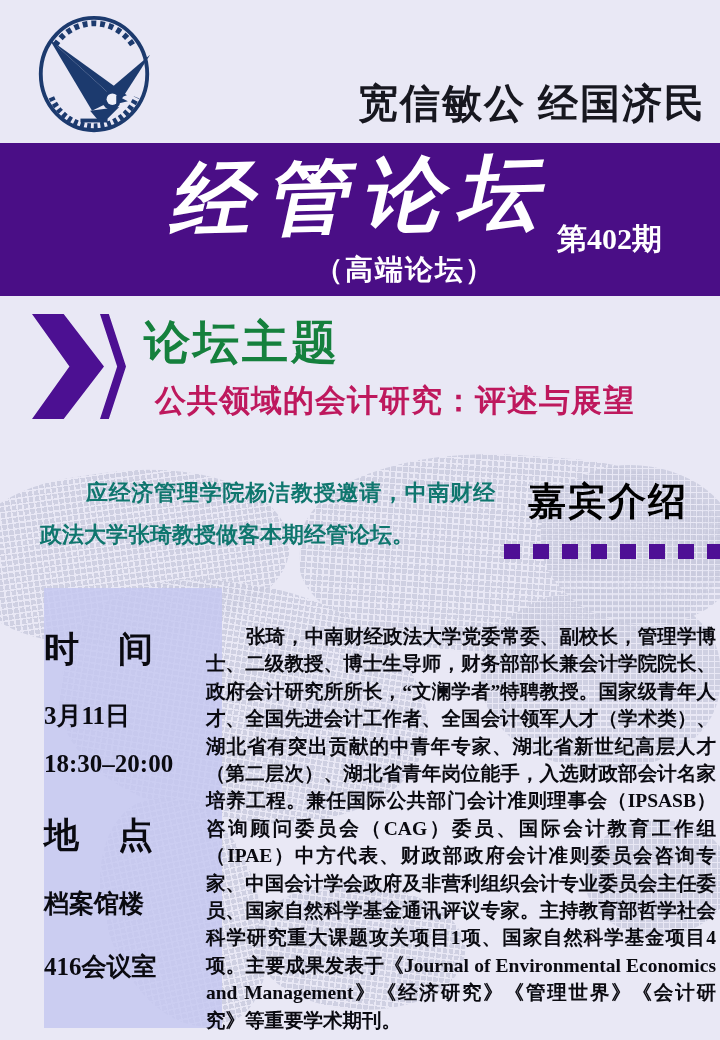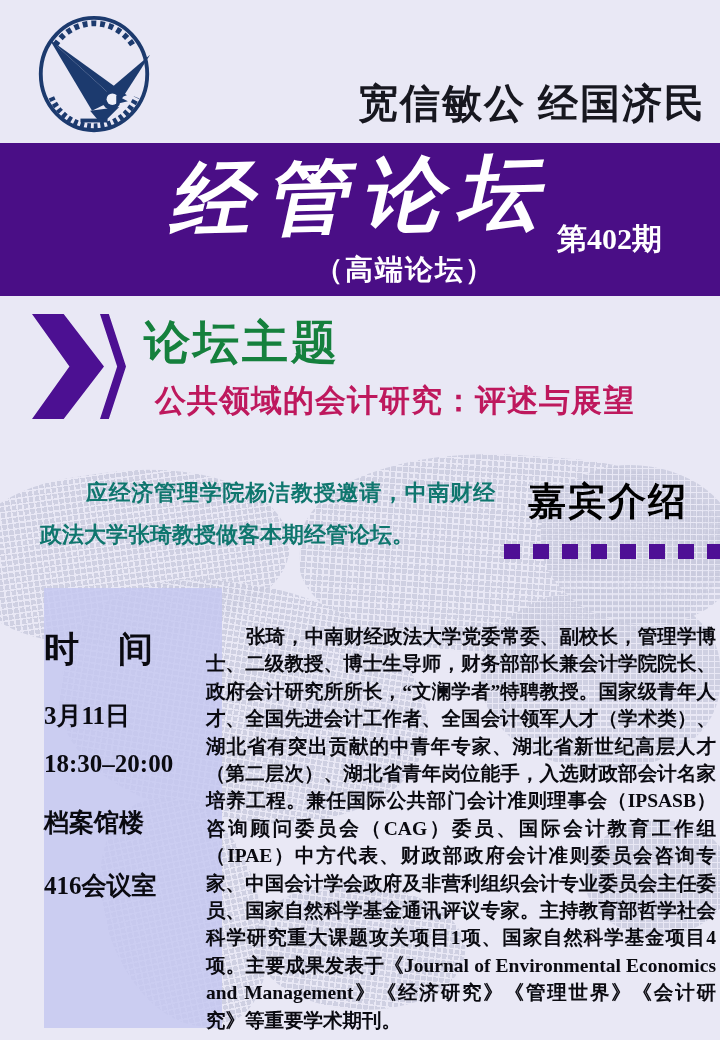--- a/index.html
+++ b/index.html
@@ -162,19 +162,20 @@
     <span class="square"></span>
     <span class="square"></span>
     <span class="square"></span>
     <span class="square"></span>
   </div>
 
   <aside class="schedule-panel">
     <div class="sch-label m1">时　间</div>
     <div class="sch-value m2">3月11日</div>
     <div class="sch-value m3">18:30–20:00</div>
+    <div class="sch-label m4">地　点</div>
     <div class="sch-value m5">档案馆楼</div>
     <div class="sch-value m6">416会议室</div>
   </aside>
 
   <p class="bio">张琦，中南财经政法大学党委常委、副校长，管理学博士、二级教授、博士生导师，财务部部长兼会计学院院长、政府会计研究所所长，“文澜学者”特聘教授。国家级青年人才、全国先进会计工作者、全国会计领军人才（学术类）、湖北省有突出贡献的中青年专家、湖北省新世纪高层人才（第二层次）、湖北省青年岗位能手，入选财政部会计名家培养工程。兼任国际公共部门会计准则理事会（IPSASB）咨询顾问委员会（CAG）委员、国际会计教育工作组（IPAE）中方代表、财政部政府会计准则委员会咨询专家、中国会计学会政府及非营利组织会计专业委员会主任委员、国家自然科学基金通讯评议专家。主持教育部哲学社会科学研究重大课题攻关项目1项、国家自然科学基金项目4项。主要成果发表于《Journal of Environmental Economics and Management》《经济研究》《管理世界》《会计研究》等重要学术期刊。</p>
 
 </div>
 
 </body></html>

